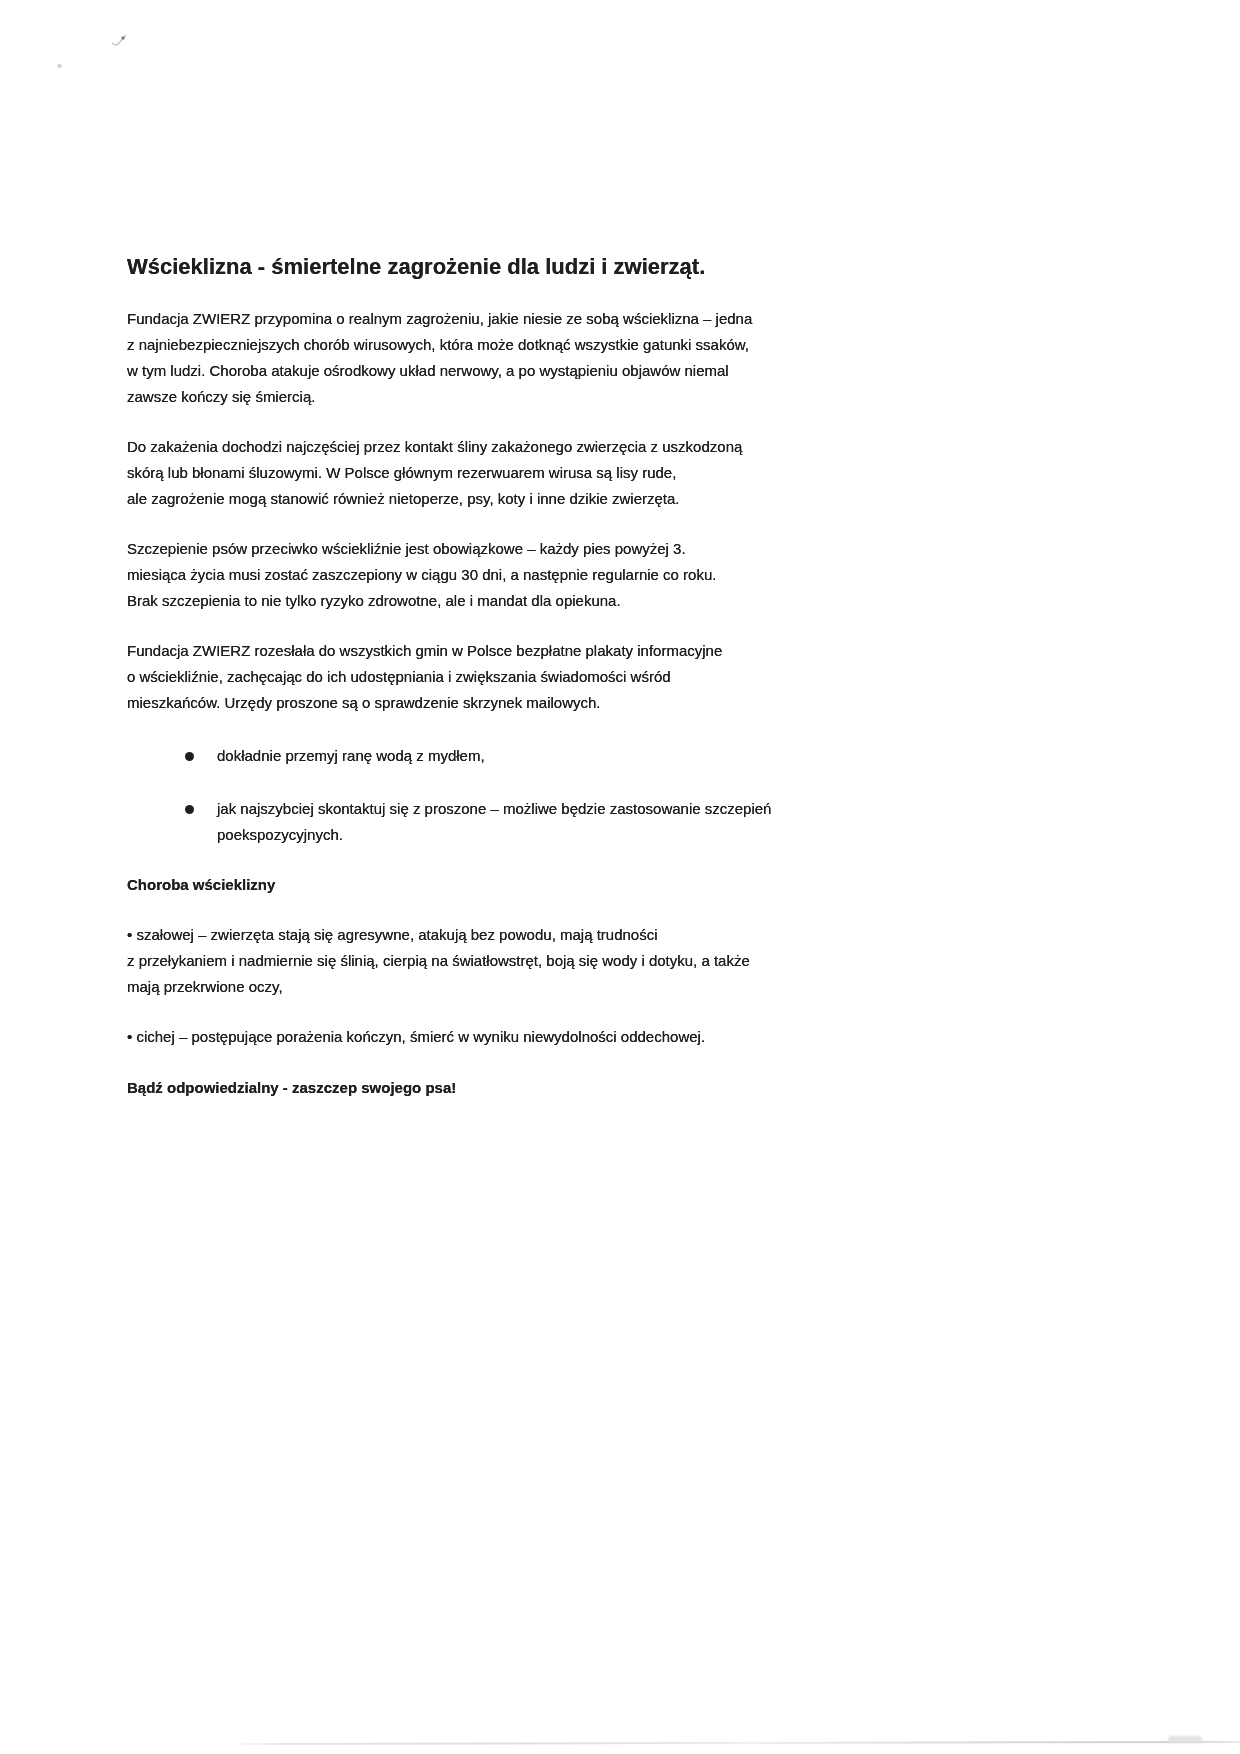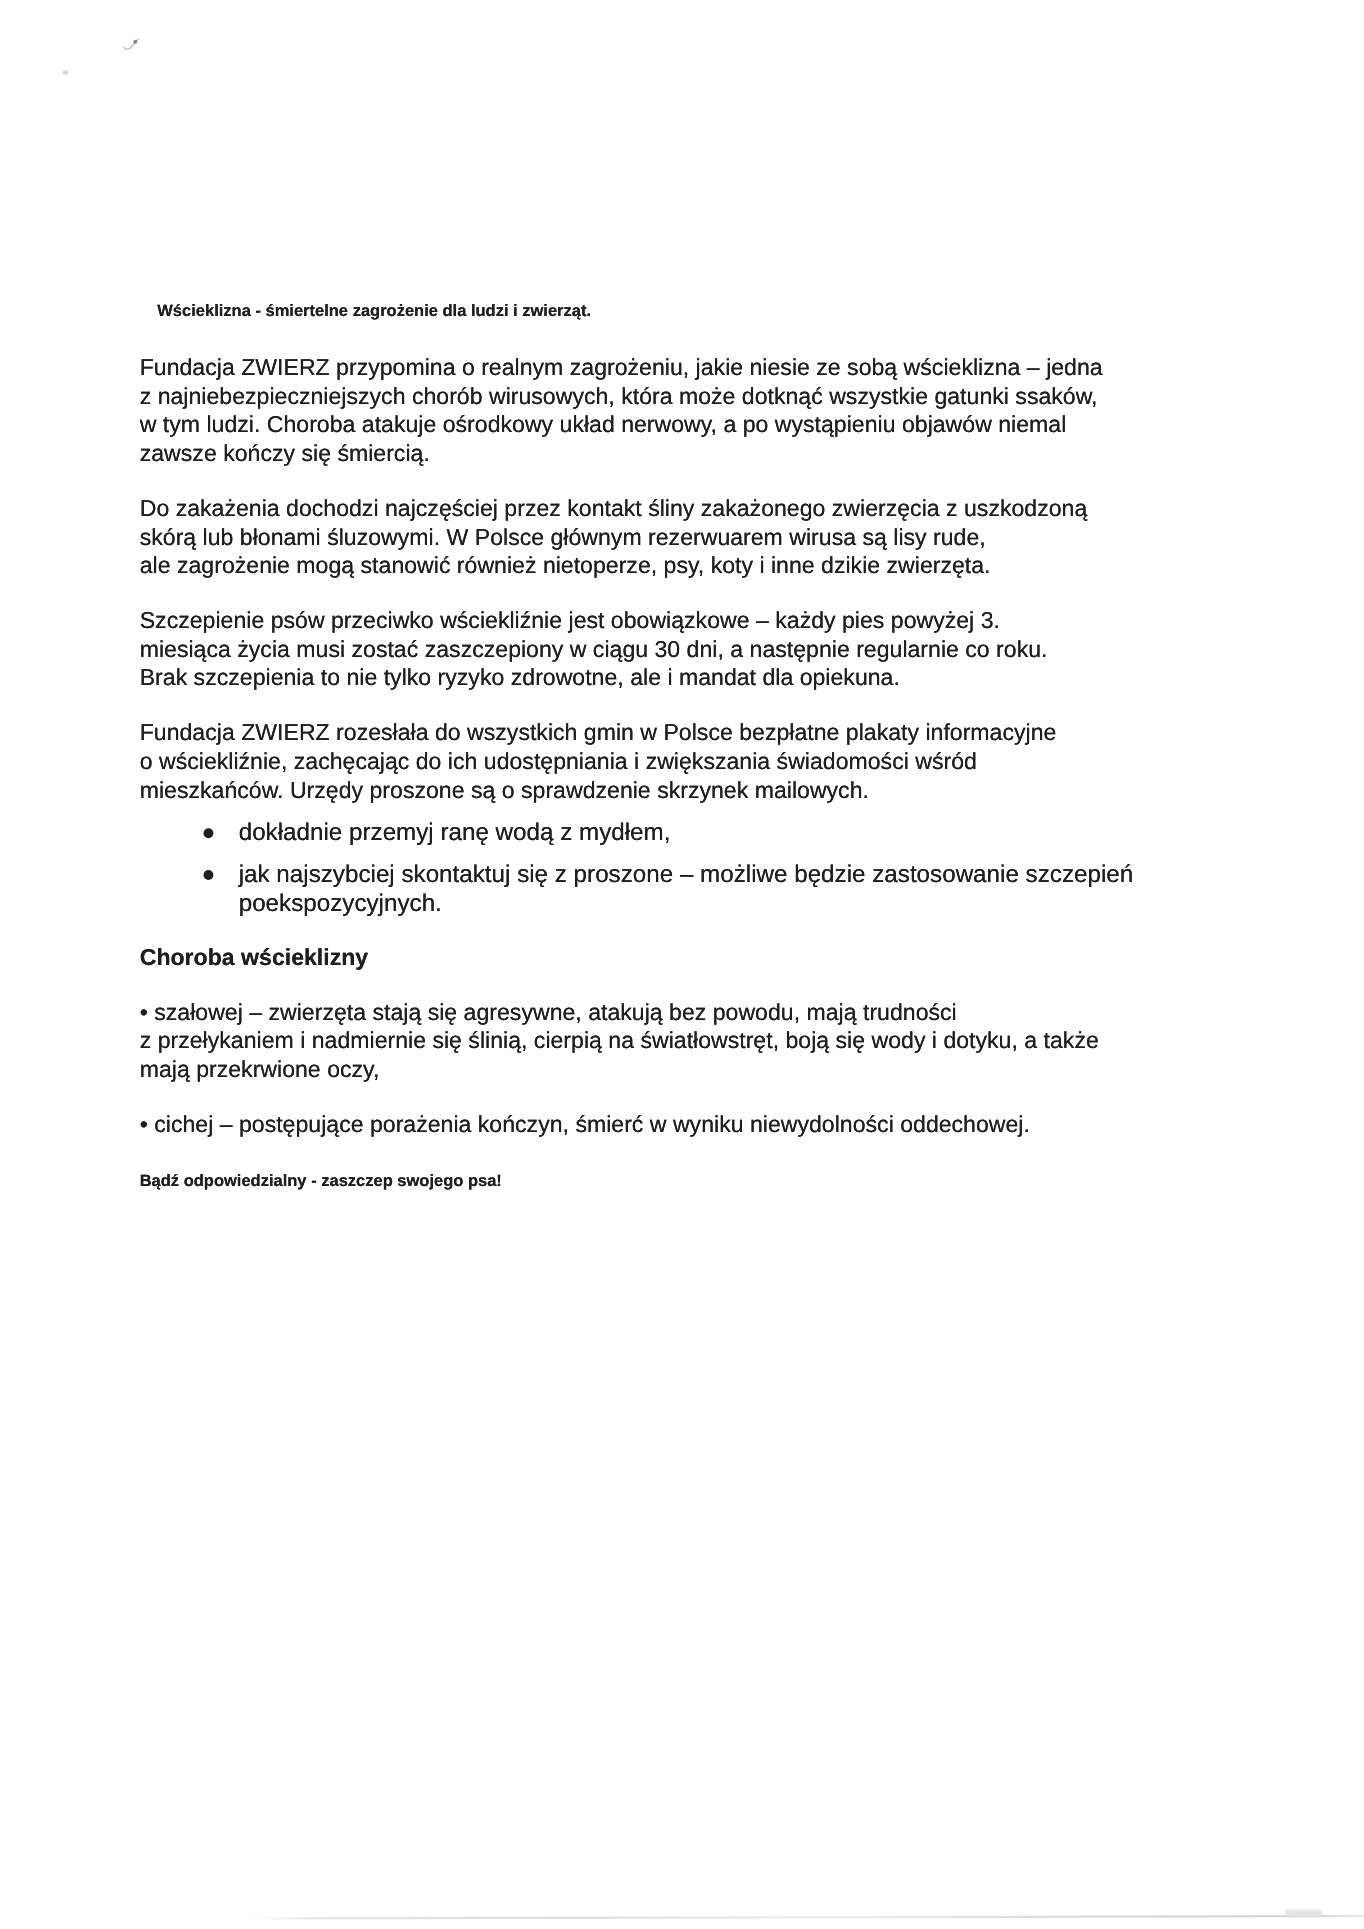--- a/index.html
+++ b/index.html
@@ -21,29 +21,29 @@
     background: #ffffff;
   }
   .content {
     position: absolute;
     left: 127px;
     top: 252px;
     width: 1010px;
     text-shadow: 0 0 0.4px #222;
   }
   .h1 {
-    margin: 16px;
-    font-size: 15px;
+    margin: 0;
+    font-size: 22px;
     line-height: 30px;
     font-weight: 700;
     white-space: pre-wrap;
   }
   .p, .h2 {
     margin: 24px 0 0 0;
-    font-size: 21px;
+    font-size: 15px;
     line-height: 26px;
     font-weight: 400;
     white-space: pre-wrap;
   }
   .h2 {
     font-weight: 700;
   }
   .cta {
     font-size: 15px;
     line-height: 28px;
@@ -51,23 +51,23 @@
   .b {
     font-weight: 400;
   }
   ul.bullets {
     list-style: none;
     margin: 0;
     padding: 0;
   }
   li.bullet {
     position: relative;
-    margin: 12px 0 0 0;
+    margin: 27px 0 0 0;
     padding-left: 90px;
-    font-size: 22px;
+    font-size: 15px;
     line-height: 26px;
     white-space: pre-wrap;
   }
   li.bullet::before {
     content: "";
     position: absolute;
     left: 58px;
     top: 9px;
     width: 9px;
     height: 9px;

